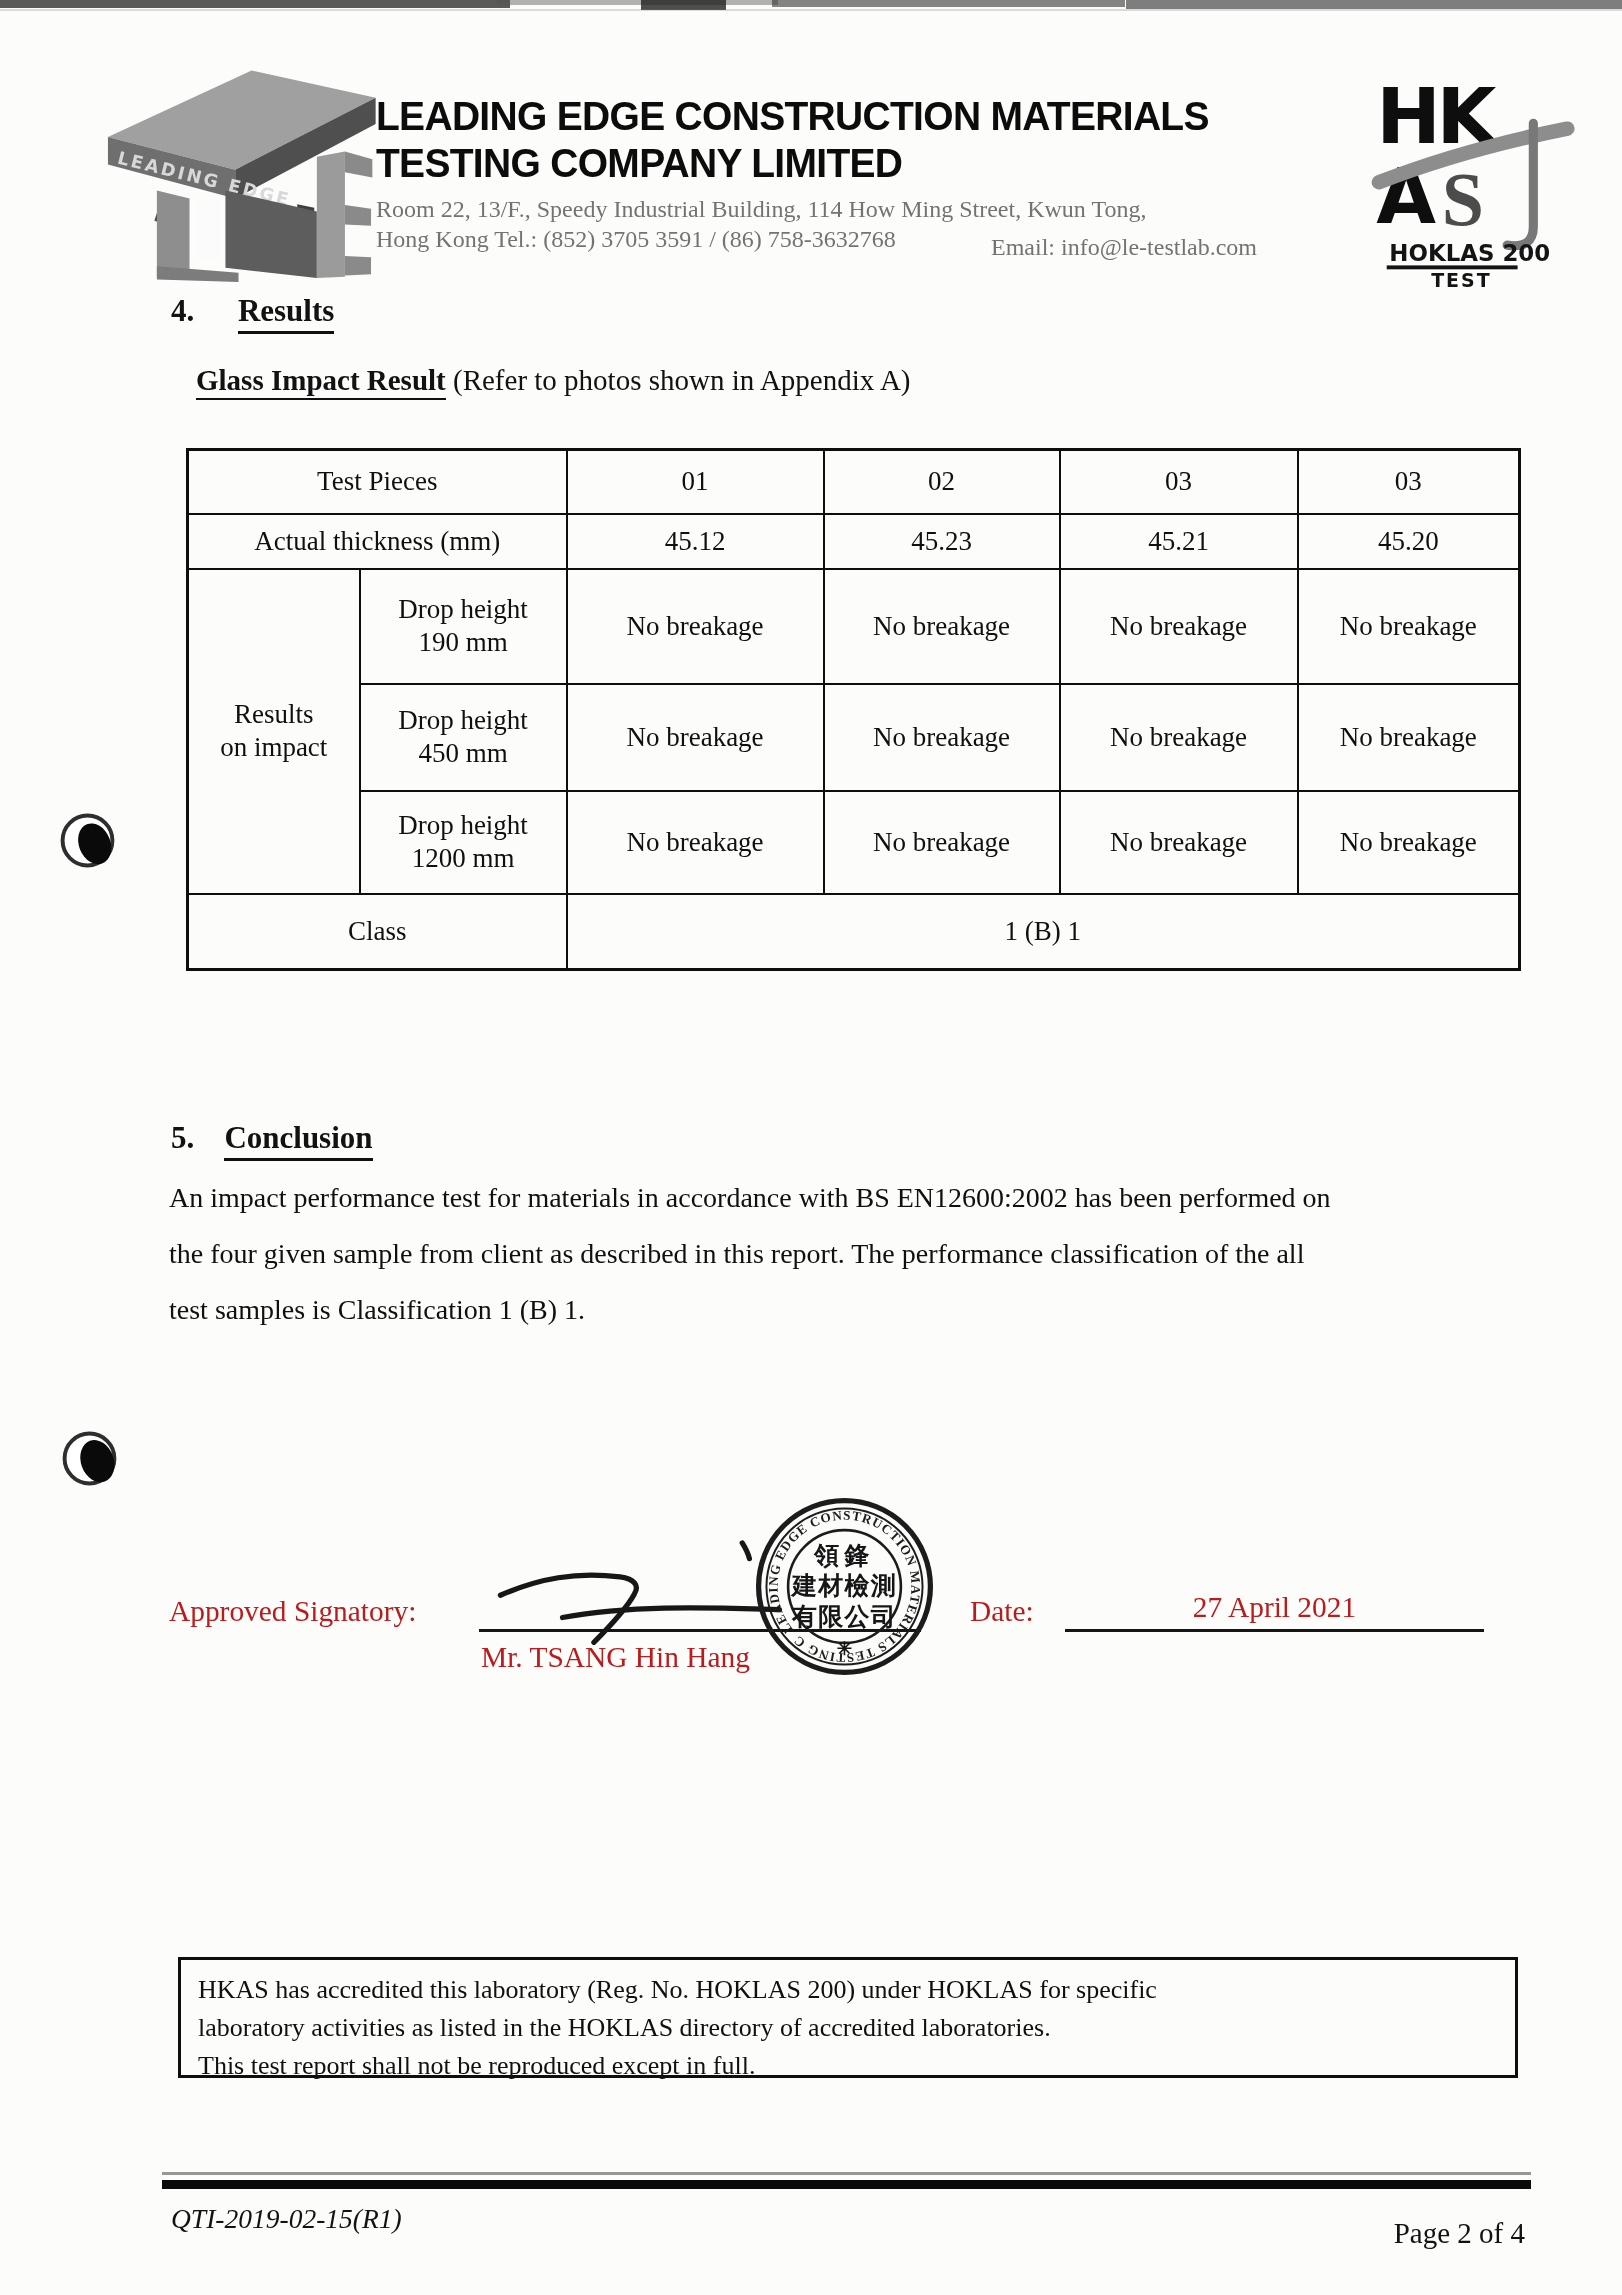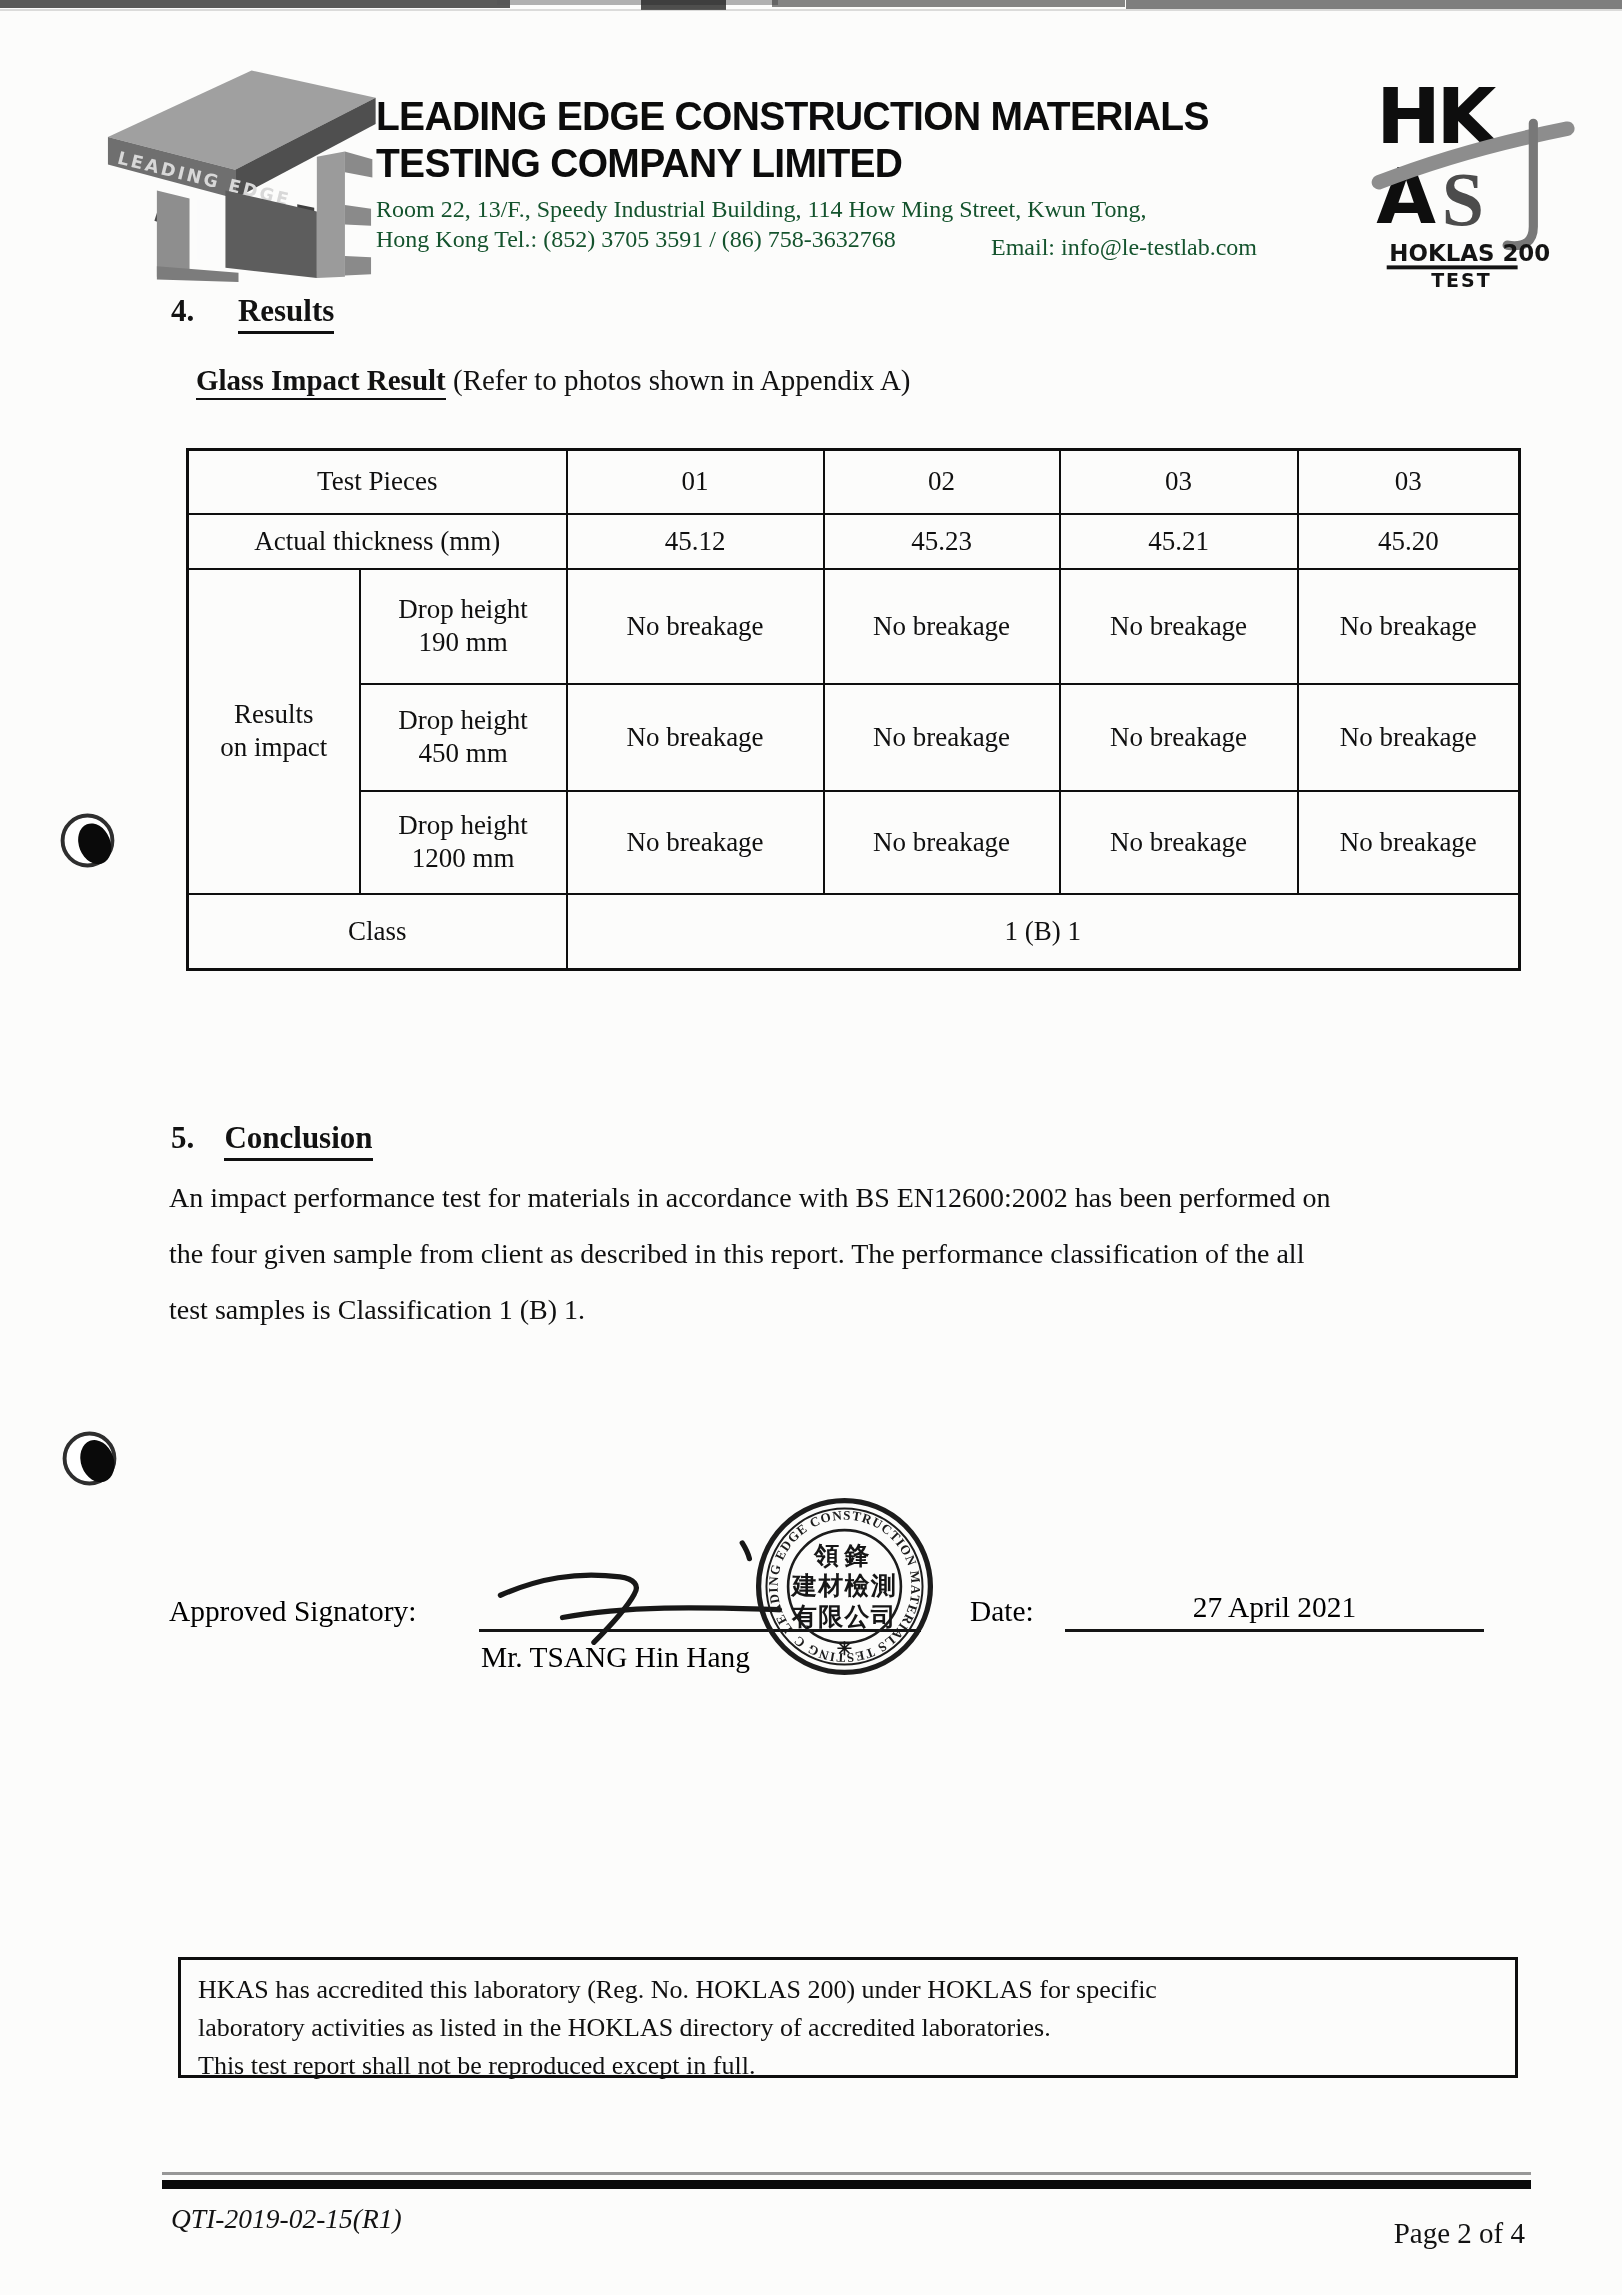--- a/index.html
+++ b/index.html
@@ -14,21 +14,21 @@
   .smudge { position:absolute; background:#2b2b2b; }
   .speck  { position:absolute; background:#4a4a4a; }
 
   
   .company-name {
     font-family:"Liberation Sans","DejaVu Sans",sans-serif;
     font-weight:700; font-size:39px; line-height:47px; letter-spacing:-0.7px;
     color:#0c0c0c; transform:scaleY(1.04); transform-origin:left top;
     white-space:nowrap;
   }
-  .addr { font-size:24px; line-height:30px; color:#14532d; white-space:nowrap; }
+  .addr { font-size:24px; line-height:30px; color:#737373; white-space:nowrap; }
 
   
   .sec-no { font-weight:700; font-size:31px; }
   .sec-title { font-weight:700; font-size:31px; border-bottom:3.9px solid #101010; padding-bottom:2.6px; }
   .sub-bold { font-weight:700; font-size:29px; border-bottom:2.6px solid #101010; padding-bottom:2px; }
   .sub-rest { font-size:29px; }
 
   
   table.results { border-collapse:collapse; table-layout:fixed; width:1332px;
                   border:3.3px solid #0e0e0e; }
@@ -38,21 +38,21 @@
   }
   tr.r1 { height:64px; }  tr.r2 { height:55px; }
   tr.r3 { height:115px; } tr.r4 { height:107px; } tr.r5 { height:103px; }
   tr.r6 { height:76px; }
   .two-line span { display:block; line-height:33px; }
 
   
   .body-line { font-size:28px; line-height:56px; white-space:nowrap; color:#101010; }
 
   
-  .sig-label { font-size:29.4px; color:#000000; white-space:nowrap; }
+  .sig-label { font-size:29.4px; color:#b91c1c; white-space:nowrap; }
   .rule { position:absolute; background:#151515; height:3.3px; }
 
   
   .foot-box { border:3.3px solid #0e0e0e; box-sizing:border-box; padding:10.5px 17px; }
   .foot-box p { margin:0; font-size:26px; line-height:38px; color:#101010; }
   .foot-box p + p { }
 
   .footer-ref  { font-size:27.5px; font-style:italic; white-space:nowrap; }
   .footer-page { font-size:29px; white-space:nowrap; }
 

